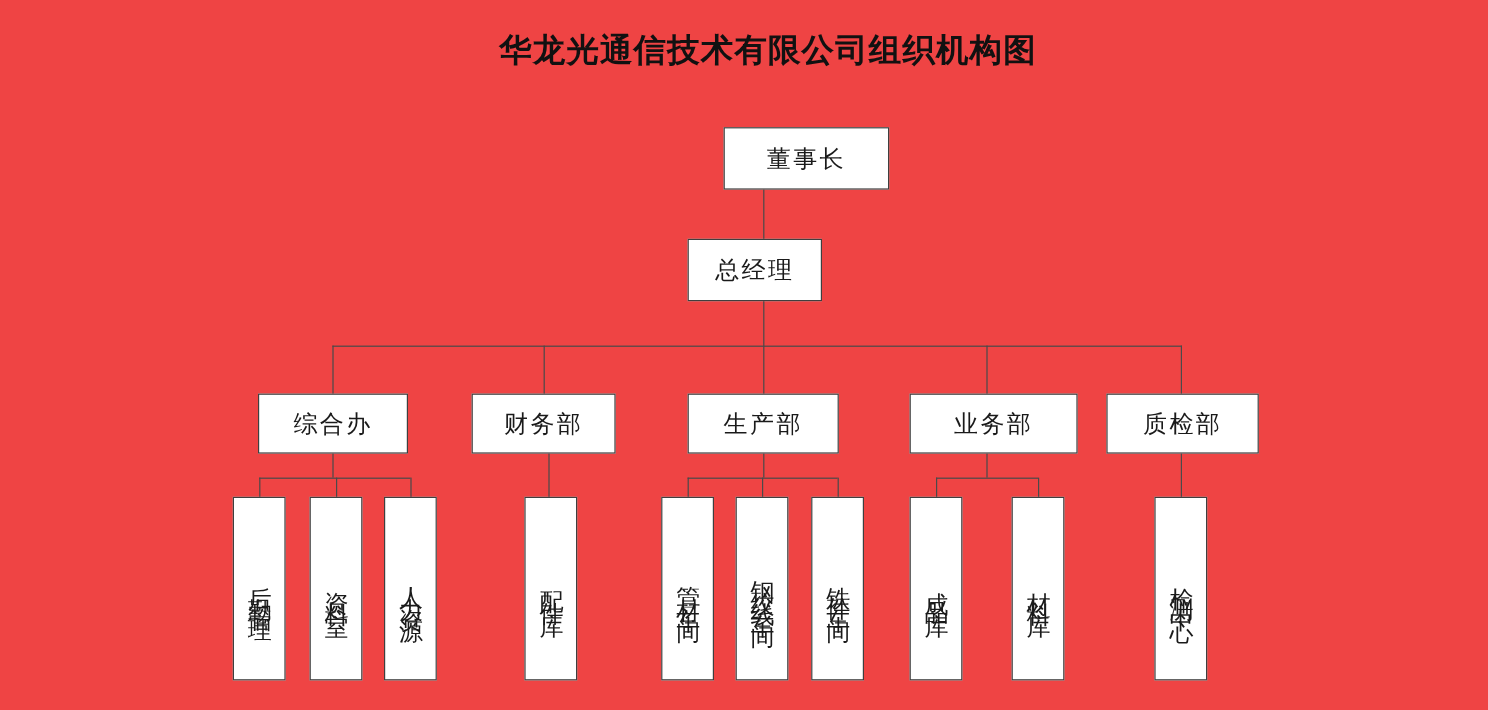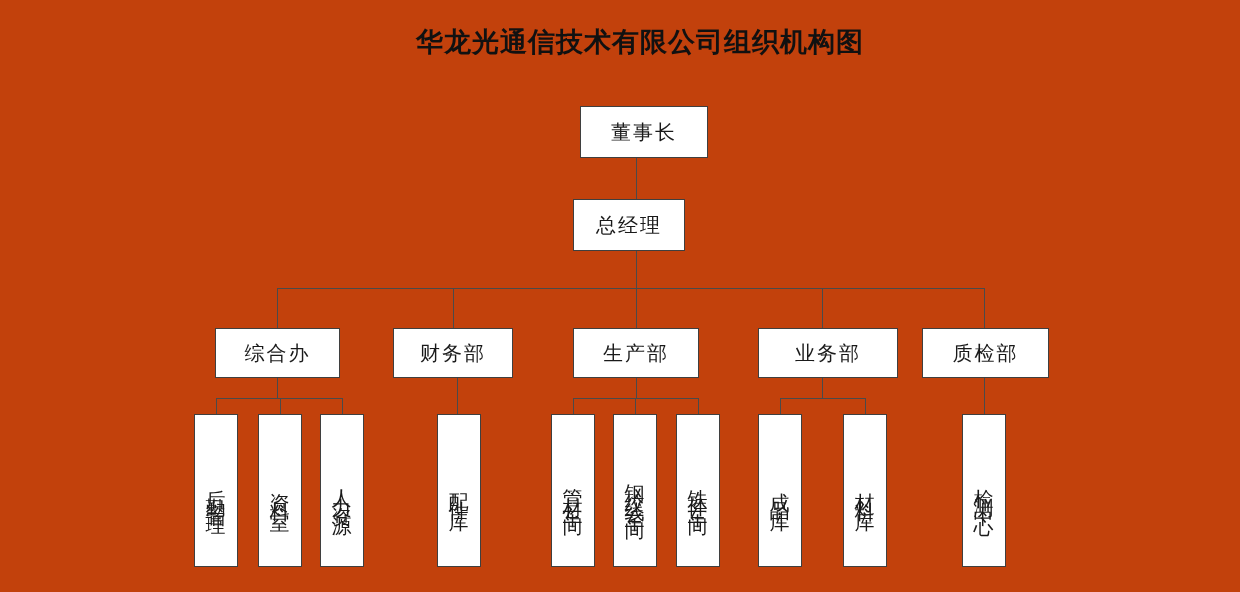--- a/index.html
+++ b/index.html
@@ -5,21 +5,21 @@
   html, body {
     margin: 0;
     padding: 0;
     background: #ffffff;
     font-family: "Liberation Sans", sans-serif;
   }
   #canvas {
     position: relative;
     width: 1240px;
     height: 592px;
-    background: #c2410c;
+    background: #ef4444;
     overflow: hidden;
     color: #1a1a1a;
   }
   .chart-title {
     position: absolute;
     top: 24px;
     left: 20px;
     width: 1240px;
     text-align: center;
     font-size: 27px;
@@ -62,21 +62,21 @@
   .hline { height: 1px; }
   .vline { width: 1px; }
 </style>
 </head>
 <body>
 
 <div id="canvas">
 
   <div class="chart-title">华龙光通信技术有限公司组织机构图</div>
 
-  <div class="obox topbox" style="left:580px; top:106px; width:128px;">董事长</div>
+  <div class="obox topbox" style="left:603px; top:106px; width:138px;">董事长</div>
 
   <div class="obox topbox" style="left:573px; top:199px; width:112px;">总经理</div>
 
   <div class="obox hbox" style="left:215px; top:328px; width:125px;">综合办</div>
   <div class="obox hbox" style="left:573px; top:328px; width:126px;">生产部</div>
   <div class="obox hbox" style="left:393px; top:328px; width:120px;">财务部</div>
   <div class="obox hbox" style="left:758px; top:328px; width:140px;">业务部</div>
   <div class="obox hbox" style="left:922px; top:328px; width:127px;">质检部</div>
 
   <div class="obox vbox" style="left:194px;">

